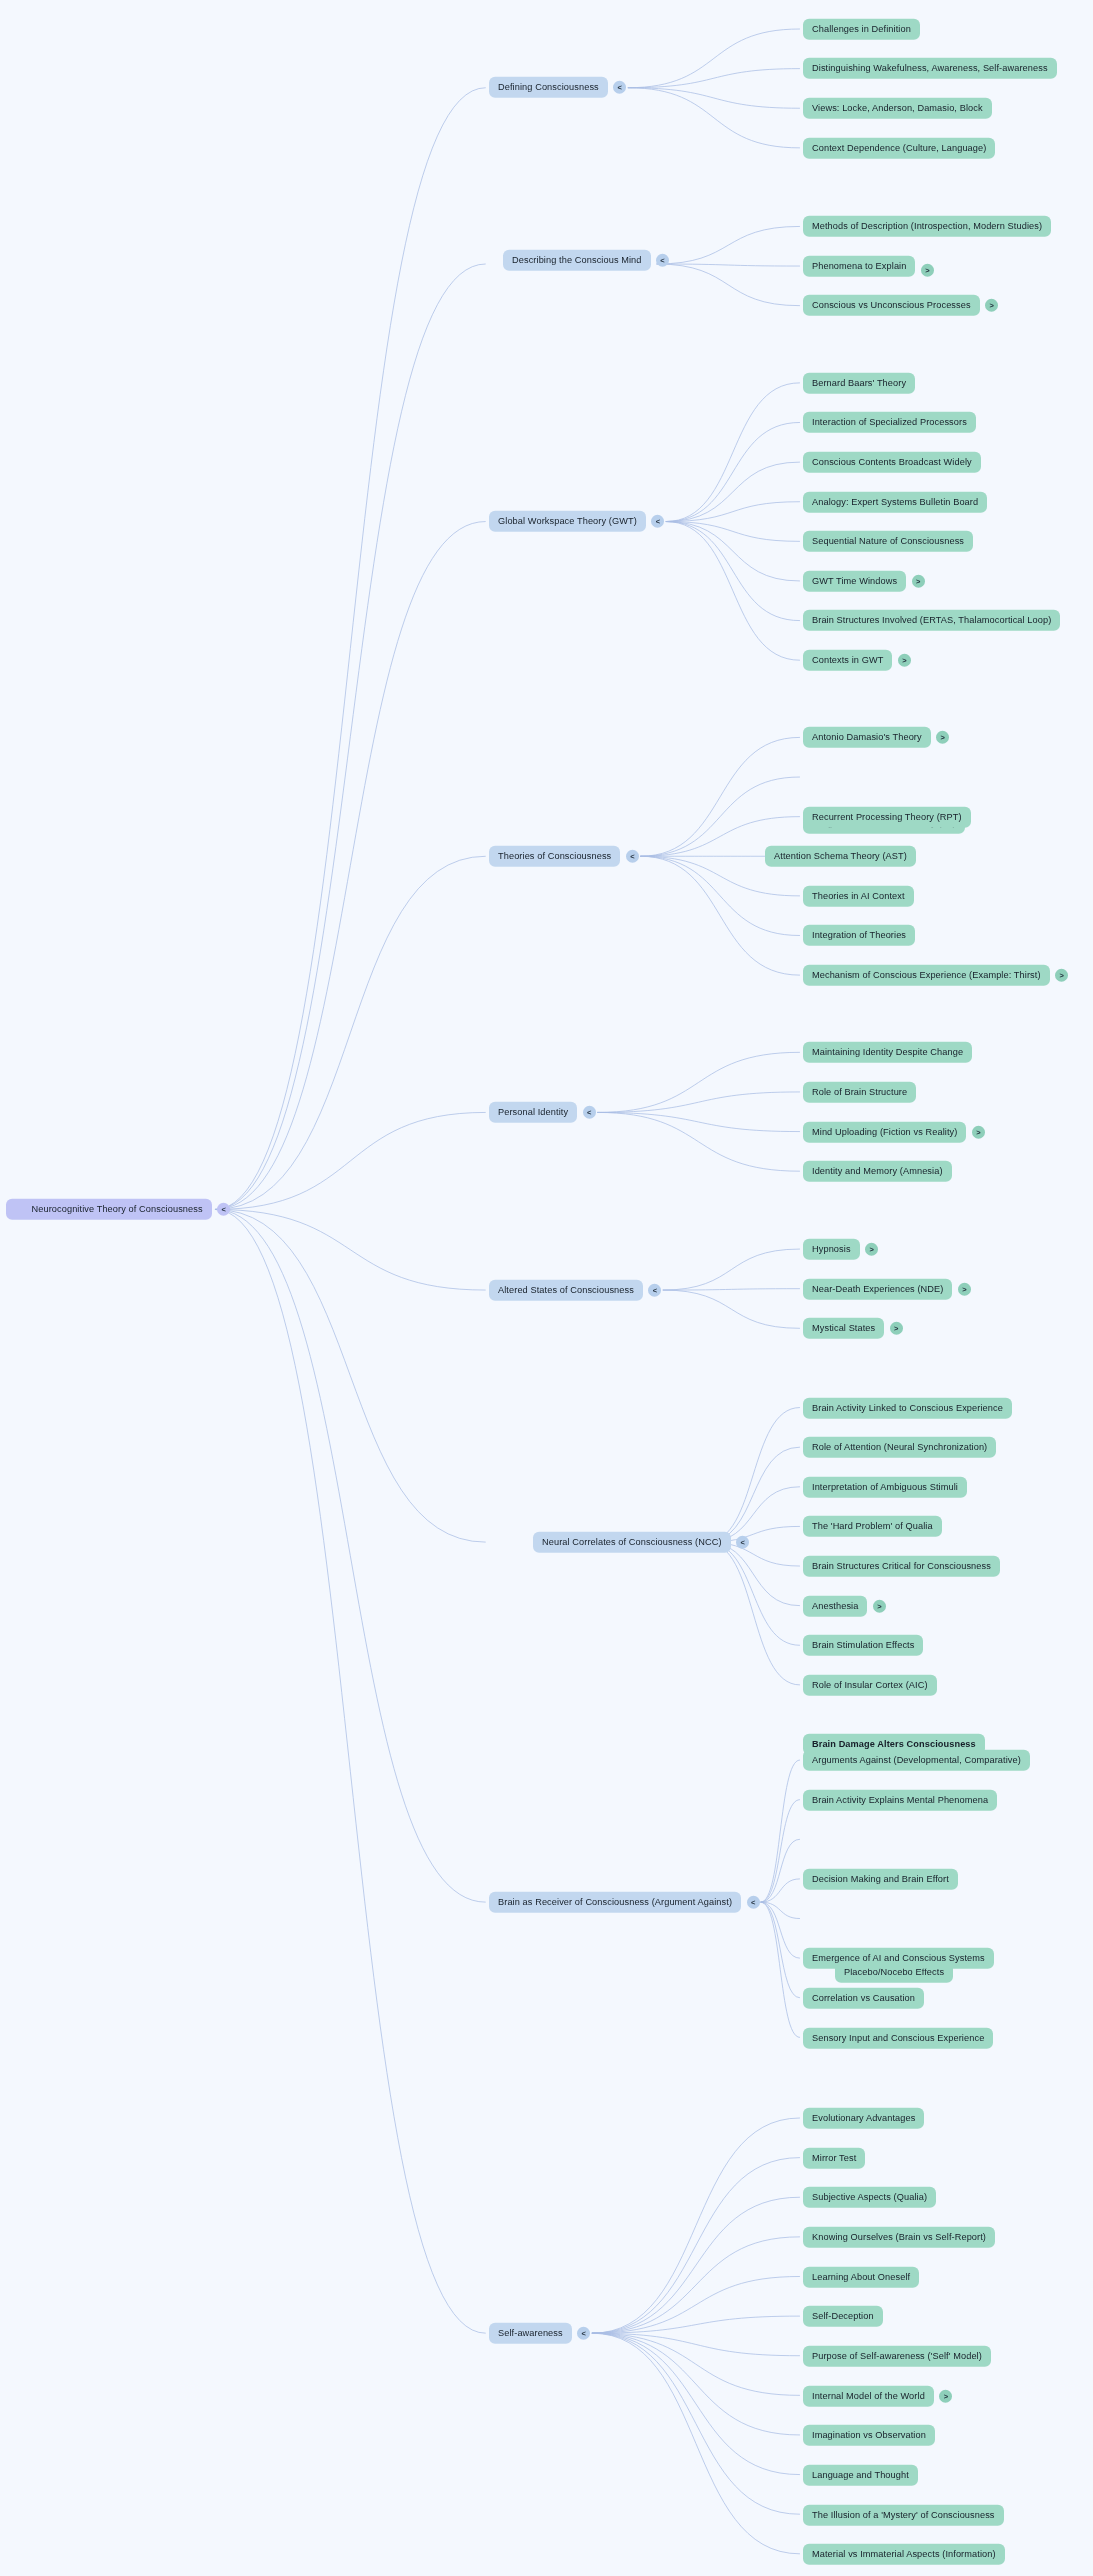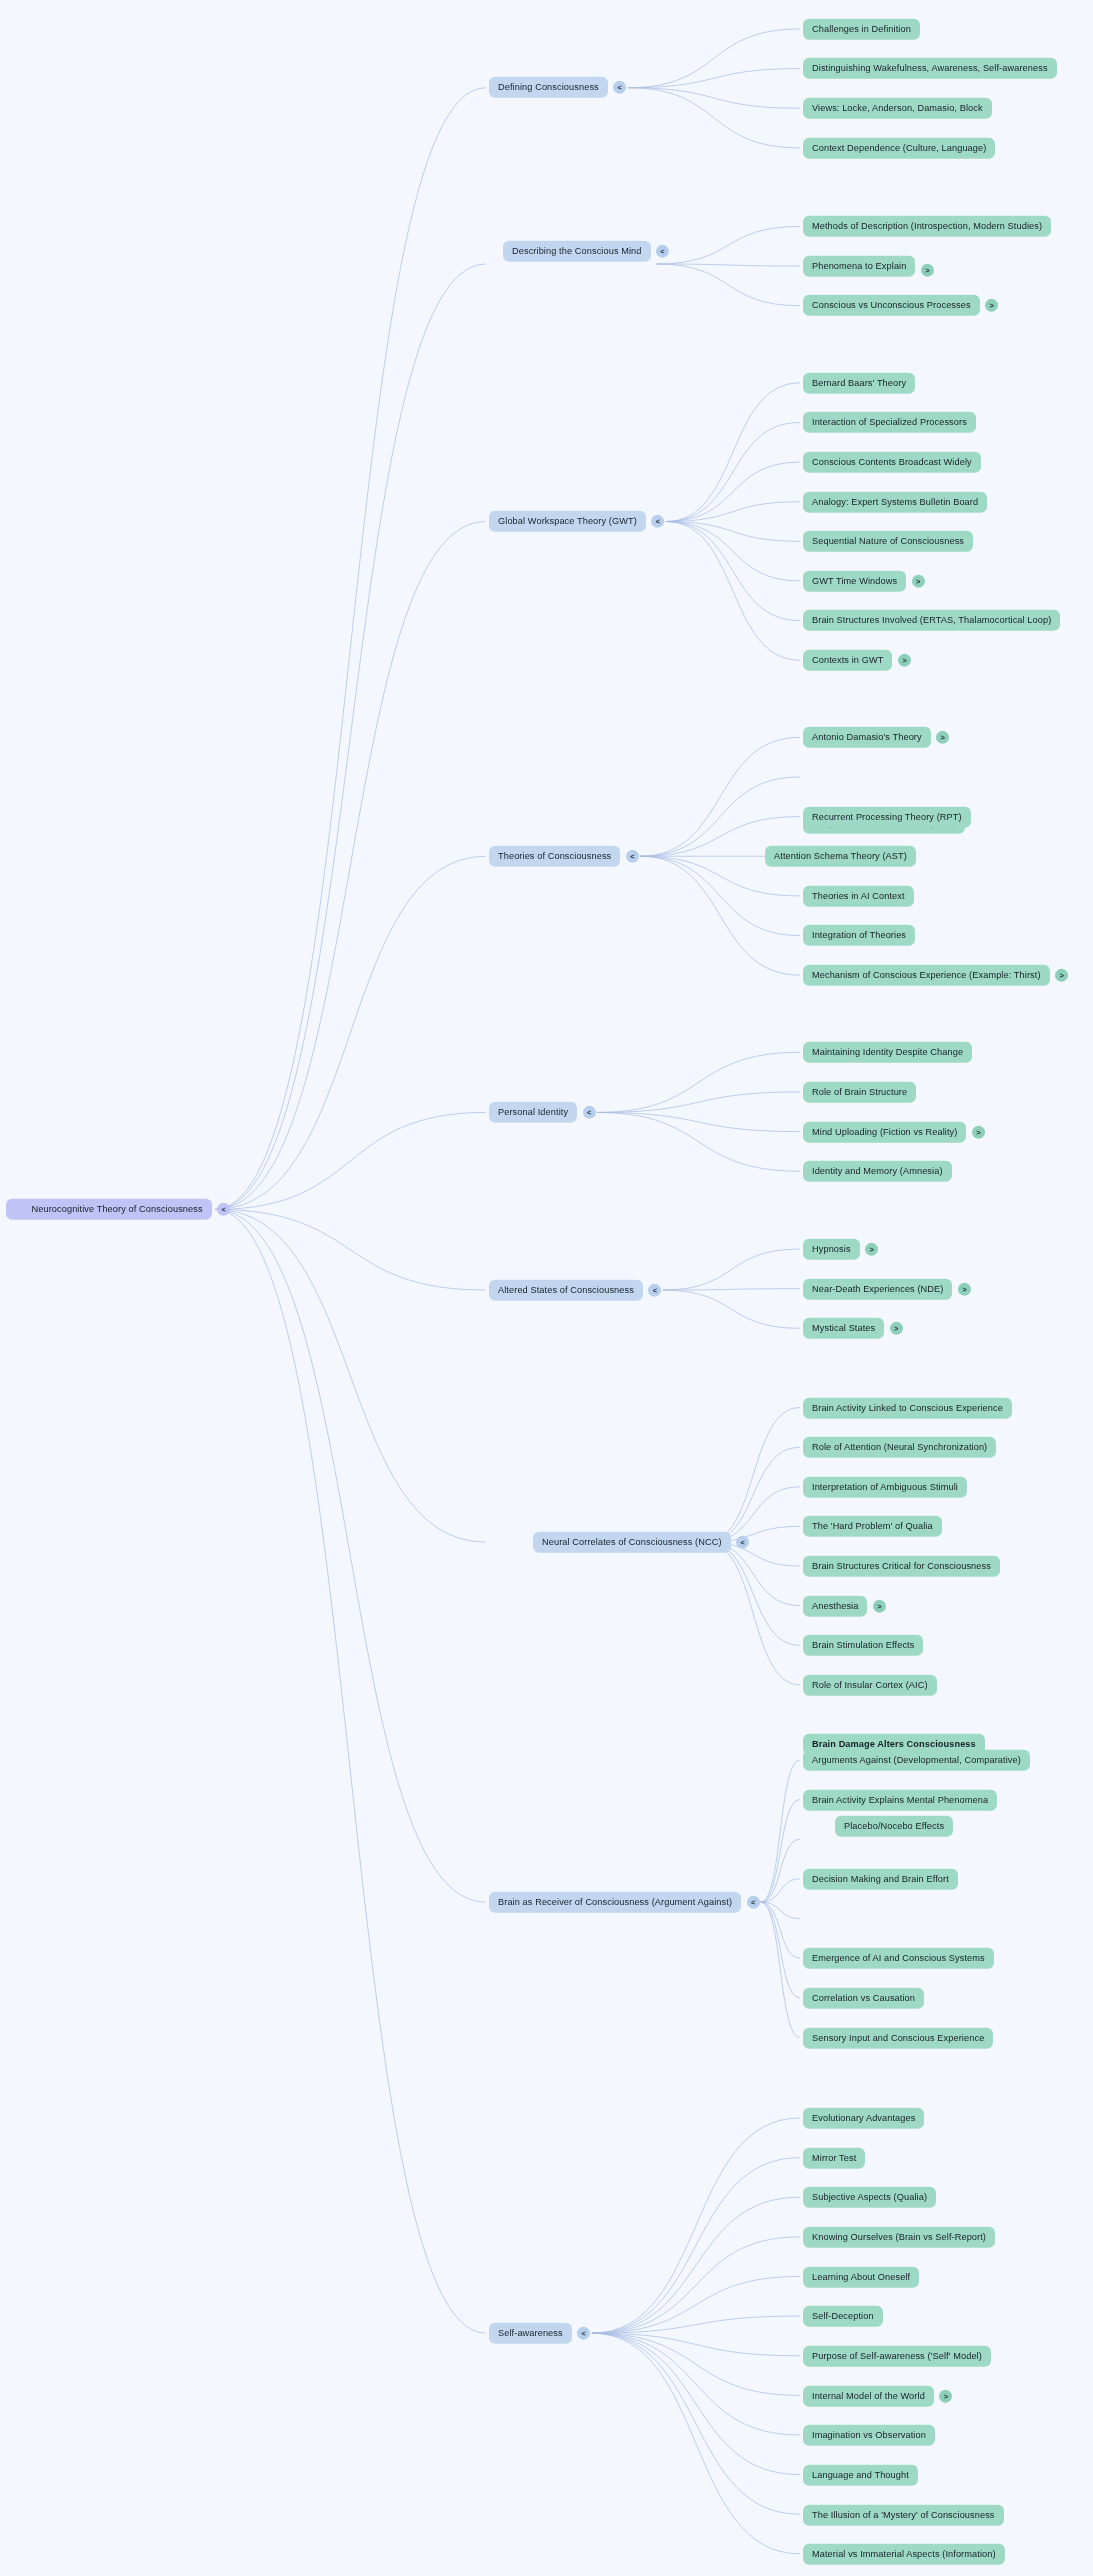--- a/index.html
+++ b/index.html
@@ -130,21 +130,21 @@
       </div>
       <div class="node leaf" style="left: 803px; top: 68px;">
         <div class="box">Distinguishing Wakefulness, Awareness, Self-awareness</div>
       </div>
       <div class="node leaf" style="left: 803px; top: 108px;">
         <div class="box">Views: Locke, Anderson, Damasio, Block</div>
       </div>
       <div class="node leaf" style="left: 803px; top: 148px;">
         <div class="box">Context Dependence (Culture, Language)</div>
       </div>
-      <div class="node branch" style="left: 489px; top: 251px; padding-left: 14px;">
+      <div class="node branch" style="left: 489px; top: 260px; padding-left: 14px;">
         <div class="box">Describing the Conscious Mind</div>
         <div class="toggle">&lt;</div>
       </div>
       <div class="node leaf" style="left: 803px; top: 226px; align-items: flex-end;">
         <div class="box">Methods of Description (Introspection, Modern Studies)</div>
       </div>
       <div class="node leaf" style="left: 803px; top: 266px; align-items: flex-end;">
         <div class="box">Phenomena to Explain</div>
         <div class="toggle">&gt;</div>
       </div>
@@ -280,21 +280,21 @@
       </div>
       <div class="node leaf" style="left: 803px; top: 1800px;">
         <div class="box">Brain Activity Explains Mental Phenomena</div>
       </div>
       <div class="node leaf" style="left: 803px; top: 1744px; font-weight: bold;">
         <div class="box">Brain Damage Alters Consciousness</div>
       </div>
       <div class="node leaf" style="left: 803px; top: 1879px;">
         <div class="box">Decision Making and Brain Effort</div>
       </div>
-      <div class="node leaf" style="left: 803px; top: 1826px; padding-left: 32px;">
+      <div class="node leaf" style="left: 803px; top: 1972px; padding-left: 32px;">
         <div class="box">Placebo/Nocebo Effects</div>
       </div>
       <div class="node leaf" style="left: 803px; top: 1958px;">
         <div class="box">Emergence of AI and Conscious Systems</div>
       </div>
       <div class="node leaf" style="left: 803px; top: 1998px;">
         <div class="box">Correlation vs Causation</div>
       </div>
       <div class="node leaf" style="left: 803px; top: 2038px;">
         <div class="box">Sensory Input and Conscious Experience</div>

